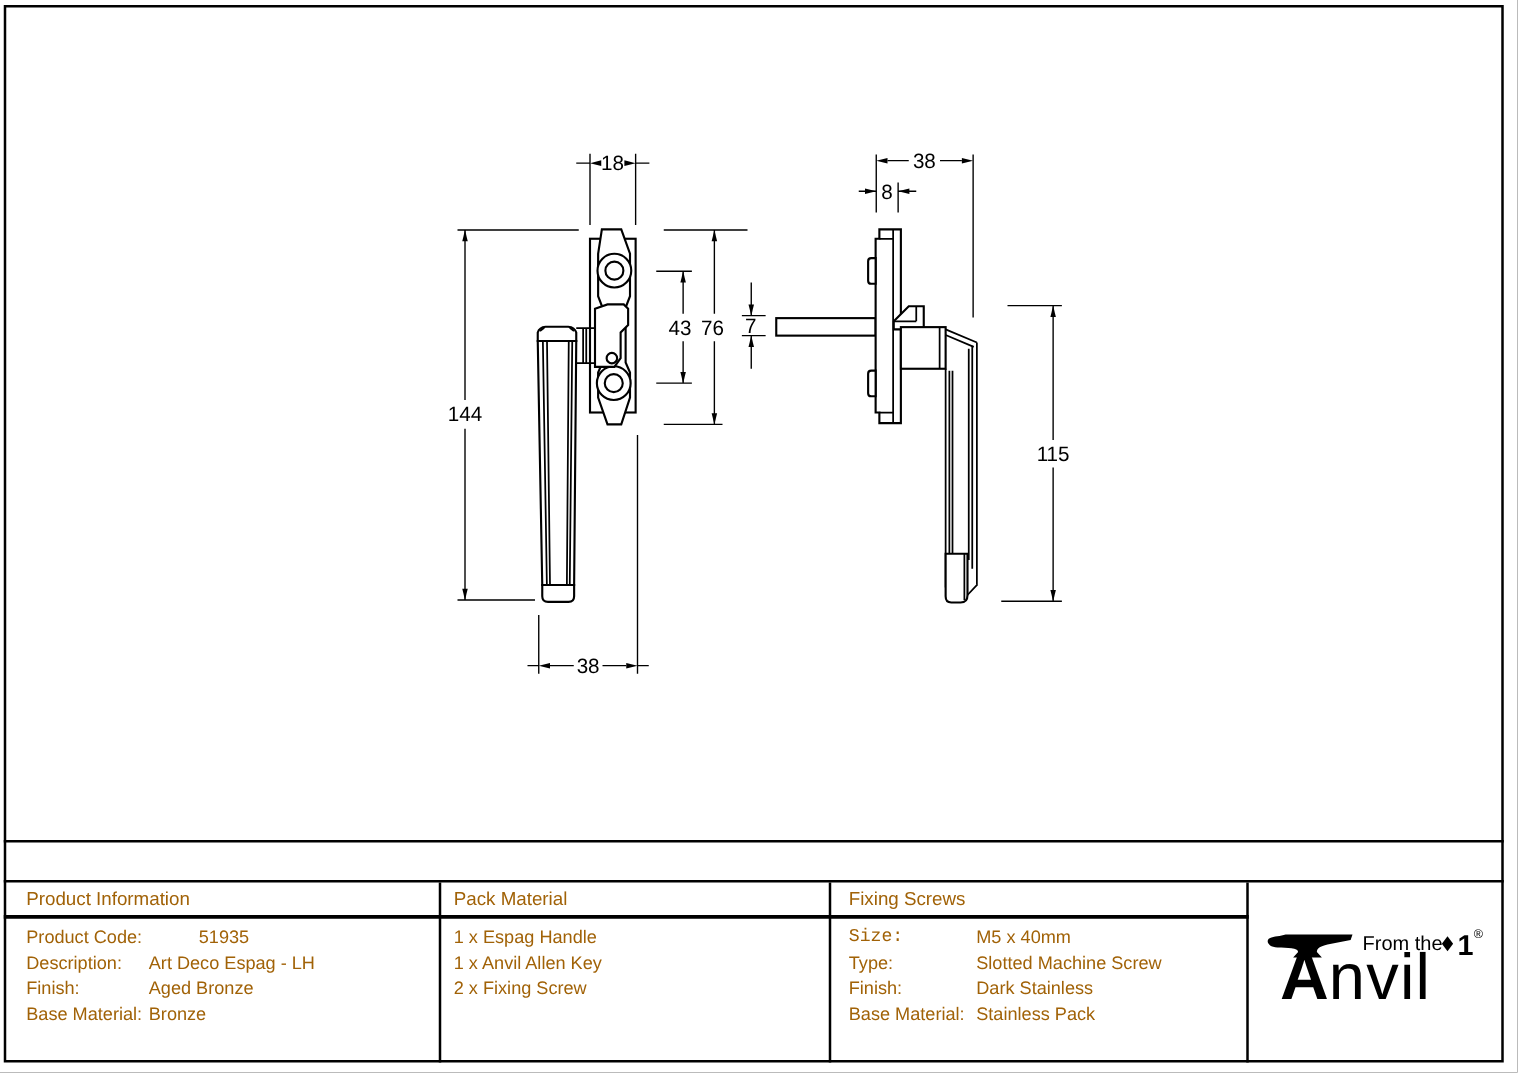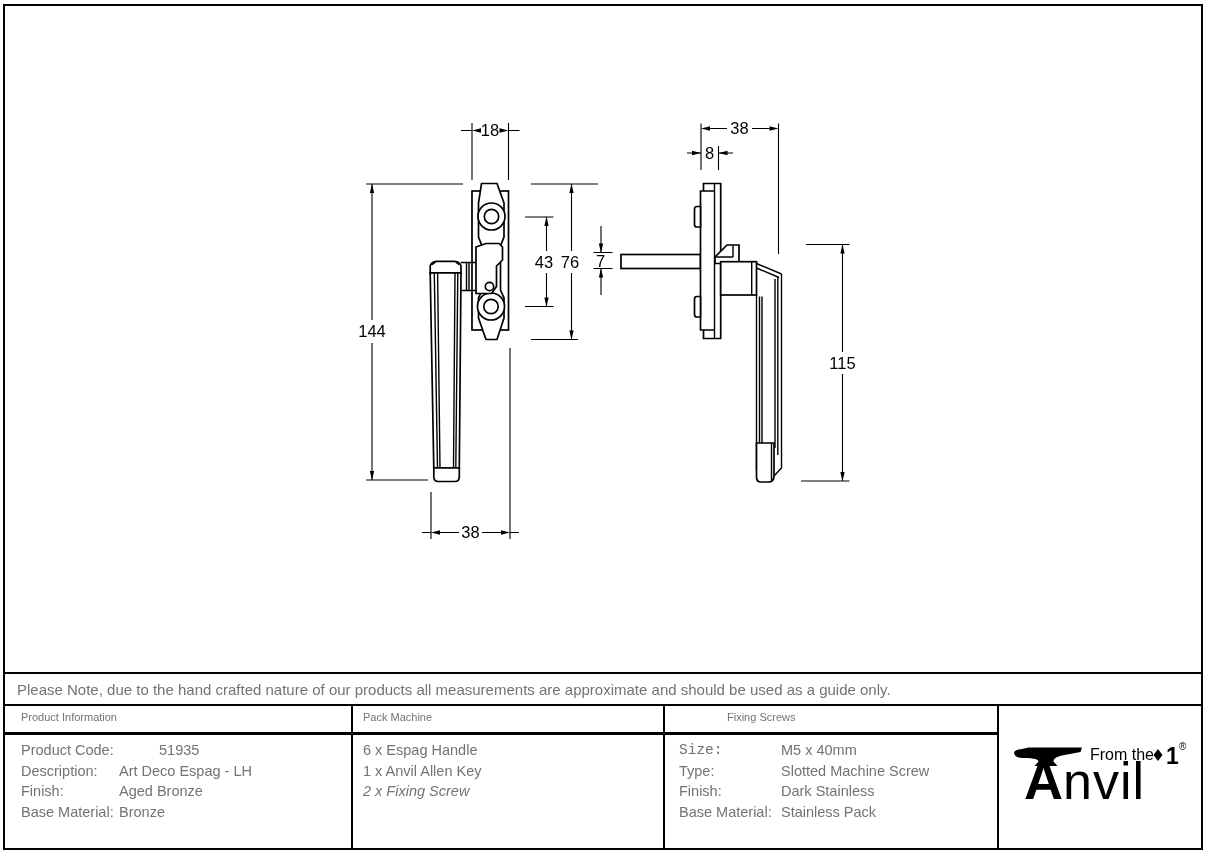--- a/index.html
+++ b/index.html
@@ -1,23 +1,23 @@
 <!DOCTYPE html>
 <html><head>
 <meta charset="utf-8">
 <style>
   html,body{margin:0;padding:0;background:#888;}
   .page{position:relative;width:1214px;height:858px;background:#ffffff;
-        font-family:"Liberation Sans","DejaVu Sans",sans-serif;color:#737373;overflow:hidden;}
+        font-family:"Liberation Sans","DejaVu Sans",sans-serif;color:#a16207;overflow:hidden;}
   .frame{position:absolute;left:3px;top:4px;width:1200px;height:846px;border:2px solid #000;box-sizing:border-box;}
   .hline{position:absolute;background:#000;}
   .vline{position:absolute;background:#000;}
   .txt{position:absolute;white-space:nowrap;}
   .note-text{font-size:15px;}
-  .th{font-size:11px;}
+  .th{font-size:15px;}
   .cell{font-size:14.5px;}
   svg text{font-family:"Liberation Sans","DejaVu Sans",sans-serif;fill:#000;}
   svg .dim{font-size:16.5px;}
   .part{fill:#fff;stroke:#000;stroke-width:1.7;}
   .partln{fill:none;stroke:#000;stroke-width:1.4;}
   .thin{fill:none;stroke:#000;stroke-width:1.1;}
   .ah{fill:#000;stroke:none;}
 </style>
 </head>
 <body>
@@ -121,44 +121,43 @@
       <text class="dim" x="709.5" y="159" text-anchor="middle">8</text>
 
       <path class="thin" d="M806,244.5 H849.5 M801,481 H849.5 M842.5,244.5 V352 M842.5,374 V481"></path>
       <path class="ah" d="M842.5,244.5 L840.3,253.5 L844.7,253.5 Z"></path>
       <path class="ah" d="M842.5,481 L840.3,472 L844.7,472 Z"></path>
       <text class="dim" x="842.5" y="368.5" text-anchor="middle">115</text>
     </g>
   </svg>
 
   <div class="hline" style="left:3px;top:672px;width:1200px;height:2px;"></div>
-  <div class="txt note-text" style="left:17px;top:681px;">Please Note, due to the hand crafted nature of our products all measurements are approximate and should be used as a guide only.</div>
   <div class="hline" style="left:3px;top:704px;width:1200px;height:2px;"></div>
 
   <div class="hline" style="left:3px;top:732px;width:996px;height:2.5px;"></div>
   <div class="vline" style="left:351px;top:706px;width:2px;height:144px;"></div>
   <div class="vline" style="left:663px;top:706px;width:2px;height:144px;"></div>
   <div class="vline" style="left:997px;top:706px;width:2px;height:144px;"></div>
 
   <div class="txt th" style="left:21px;top:711px;">Product Information</div>
   <div class="txt cell" style="left:21px;top:742px;">Product Code:</div>
   <div class="txt cell" style="left:119px;top:742px;margin-left:40px;">51935</div>
   <div class="txt cell" style="left:21px;top:762.5px;">Description:</div>
   <div class="txt cell" style="left:119px;top:762.5px;">Art Deco Espag - LH</div>
   <div class="txt cell" style="left:21px;top:783px;">Finish:</div>
   <div class="txt cell" style="left:119px;top:783px;">Aged Bronze</div>
   <div class="txt cell" style="left:21px;top:803.5px;">Base Material:</div>
   <div class="txt cell" style="left:119px;top:803.5px;">Bronze</div>
 
-  <div class="txt th" style="left:363px;top:711px;">Pack Machine</div>
-  <div class="txt cell" style="left:363px;top:742px;">6 x Espag Handle</div>
+  <div class="txt th" style="left:363px;top:711px;">Pack Material</div>
+  <div class="txt cell" style="left:363px;top:742px;">1 x Espag Handle</div>
   <div class="txt cell" style="left:363px;top:762.5px;">1 x Anvil Allen Key</div>
-  <div class="txt cell" style="left:363px;top:783px;font-style:italic;">2 x Fixing Screw</div>
+  <div class="txt cell" style="left:363px;top:783px;">2 x Fixing Screw</div>
 
-  <div class="txt th" style="left:679px;top:711px;margin-left:48px;">Fixing Screws</div>
+  <div class="txt th" style="left:679px;top:711px;">Fixing Screws</div>
   <div class="txt cell" style="left:679px;top:742px;font-family:Liberation Mono, monospace;">Size:</div>
   <div class="txt cell" style="left:781px;top:742px;">M5 x 40mm</div>
   <div class="txt cell" style="left:679px;top:762.5px;">Type:</div>
   <div class="txt cell" style="left:781px;top:762.5px;">Slotted Machine Screw</div>
   <div class="txt cell" style="left:679px;top:783px;">Finish:</div>
   <div class="txt cell" style="left:781px;top:783px;">Dark Stainless</div>
   <div class="txt cell" style="left:679px;top:803.5px;">Base Material:</div>
   <div class="txt cell" style="left:781px;top:803.5px;">Stainless Pack</div>
 
   <svg style="position:absolute;left:1012px;top:737px;" width="190" height="74" viewBox="0 0 190 74">

